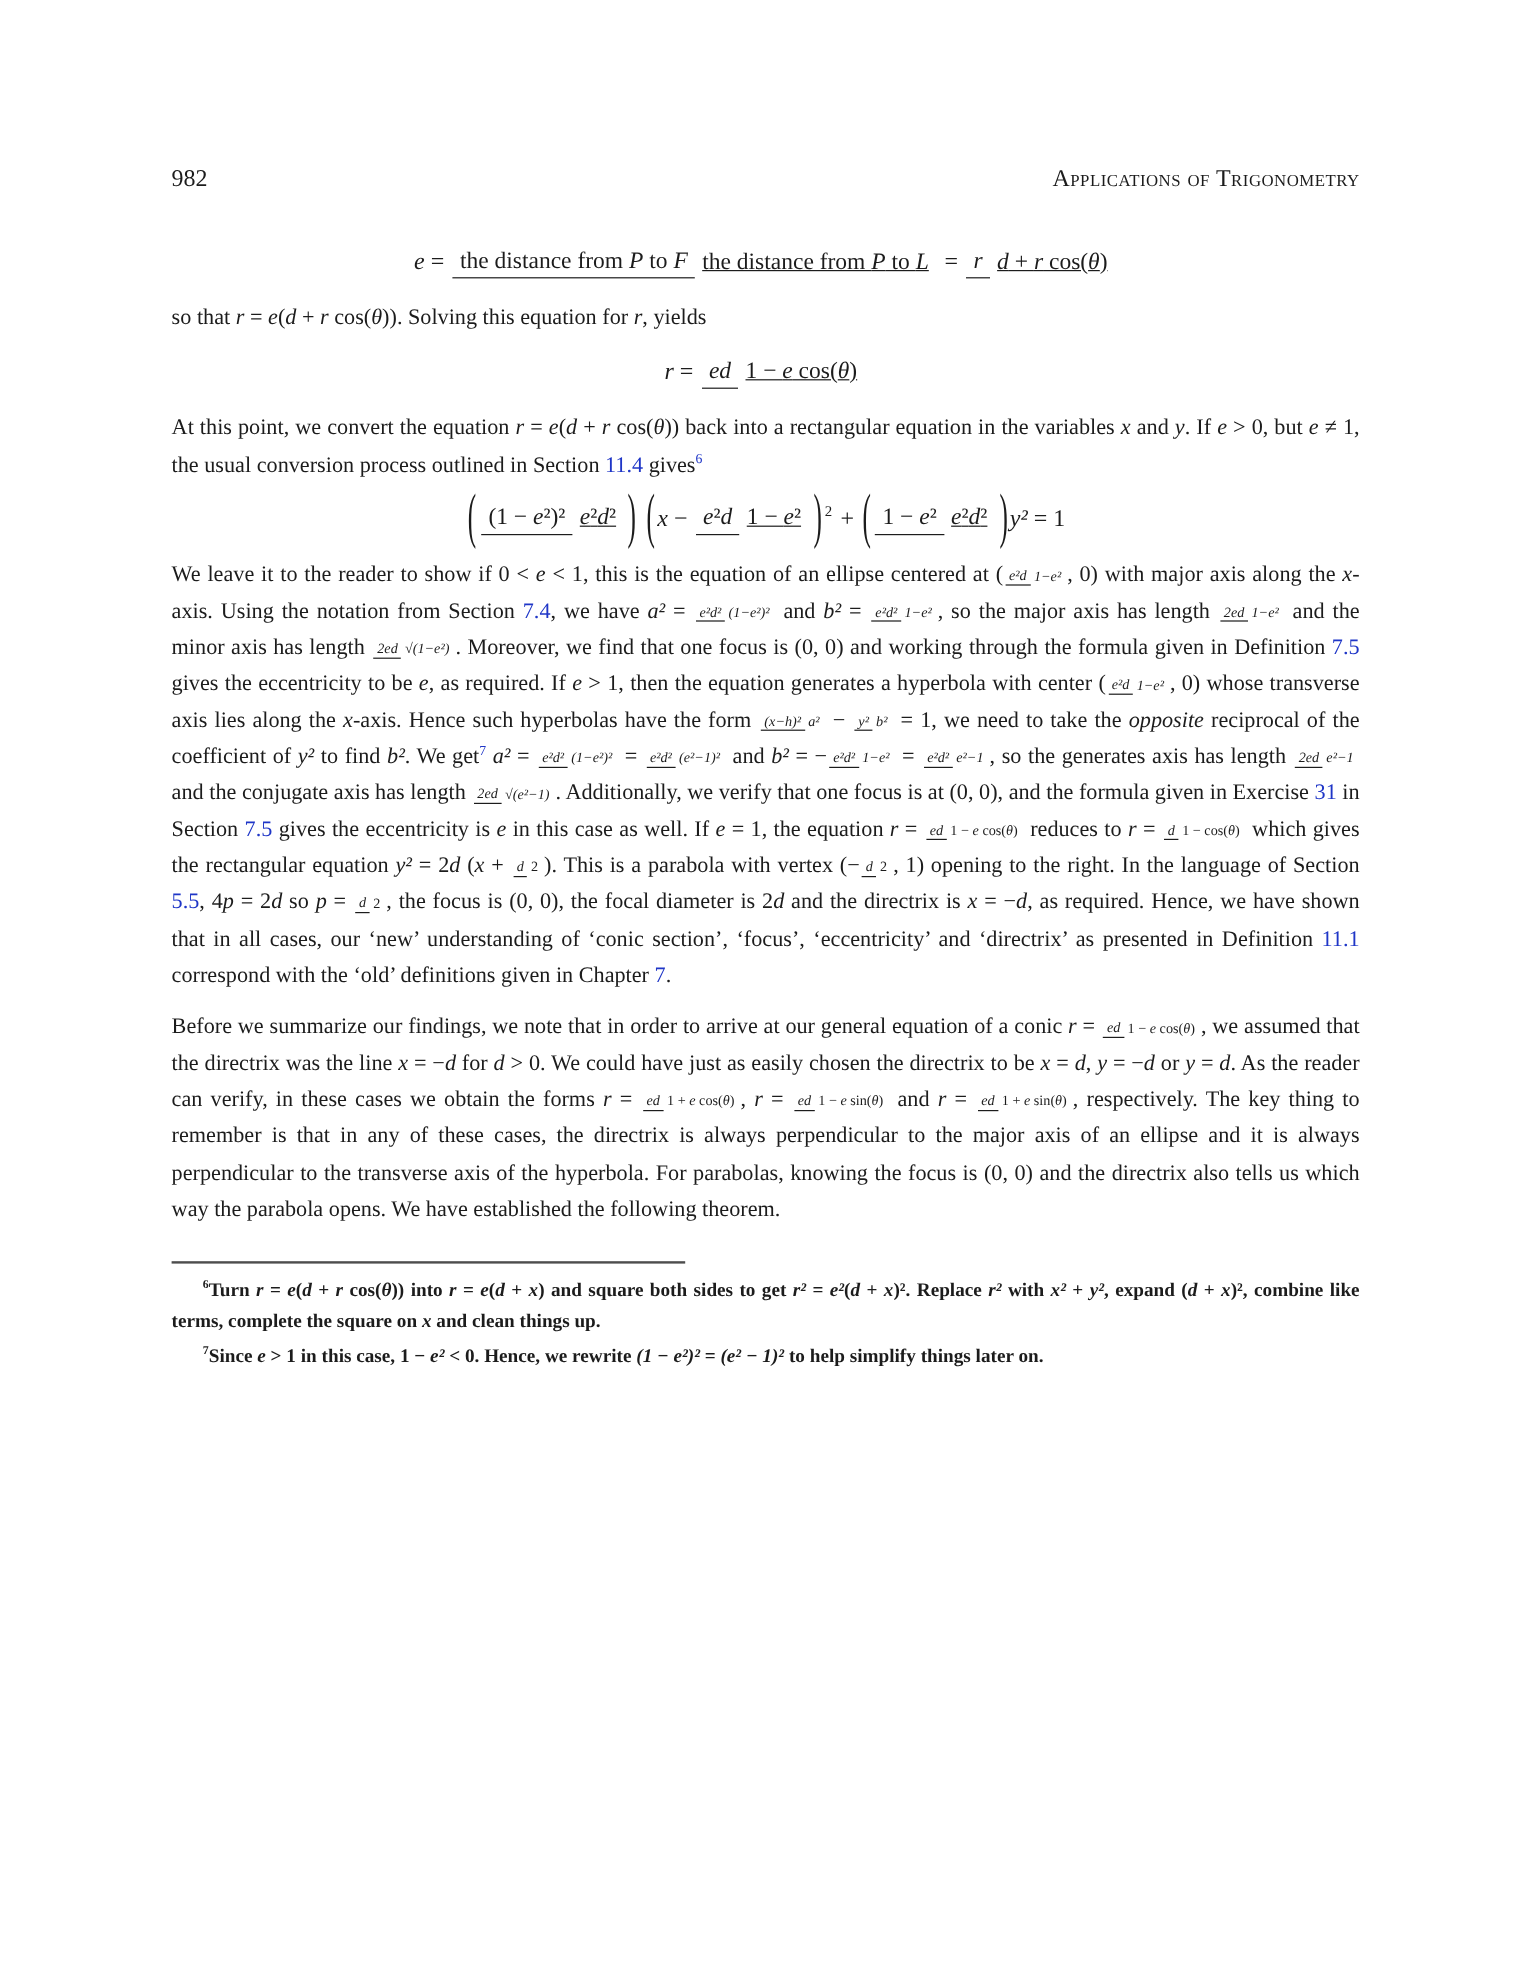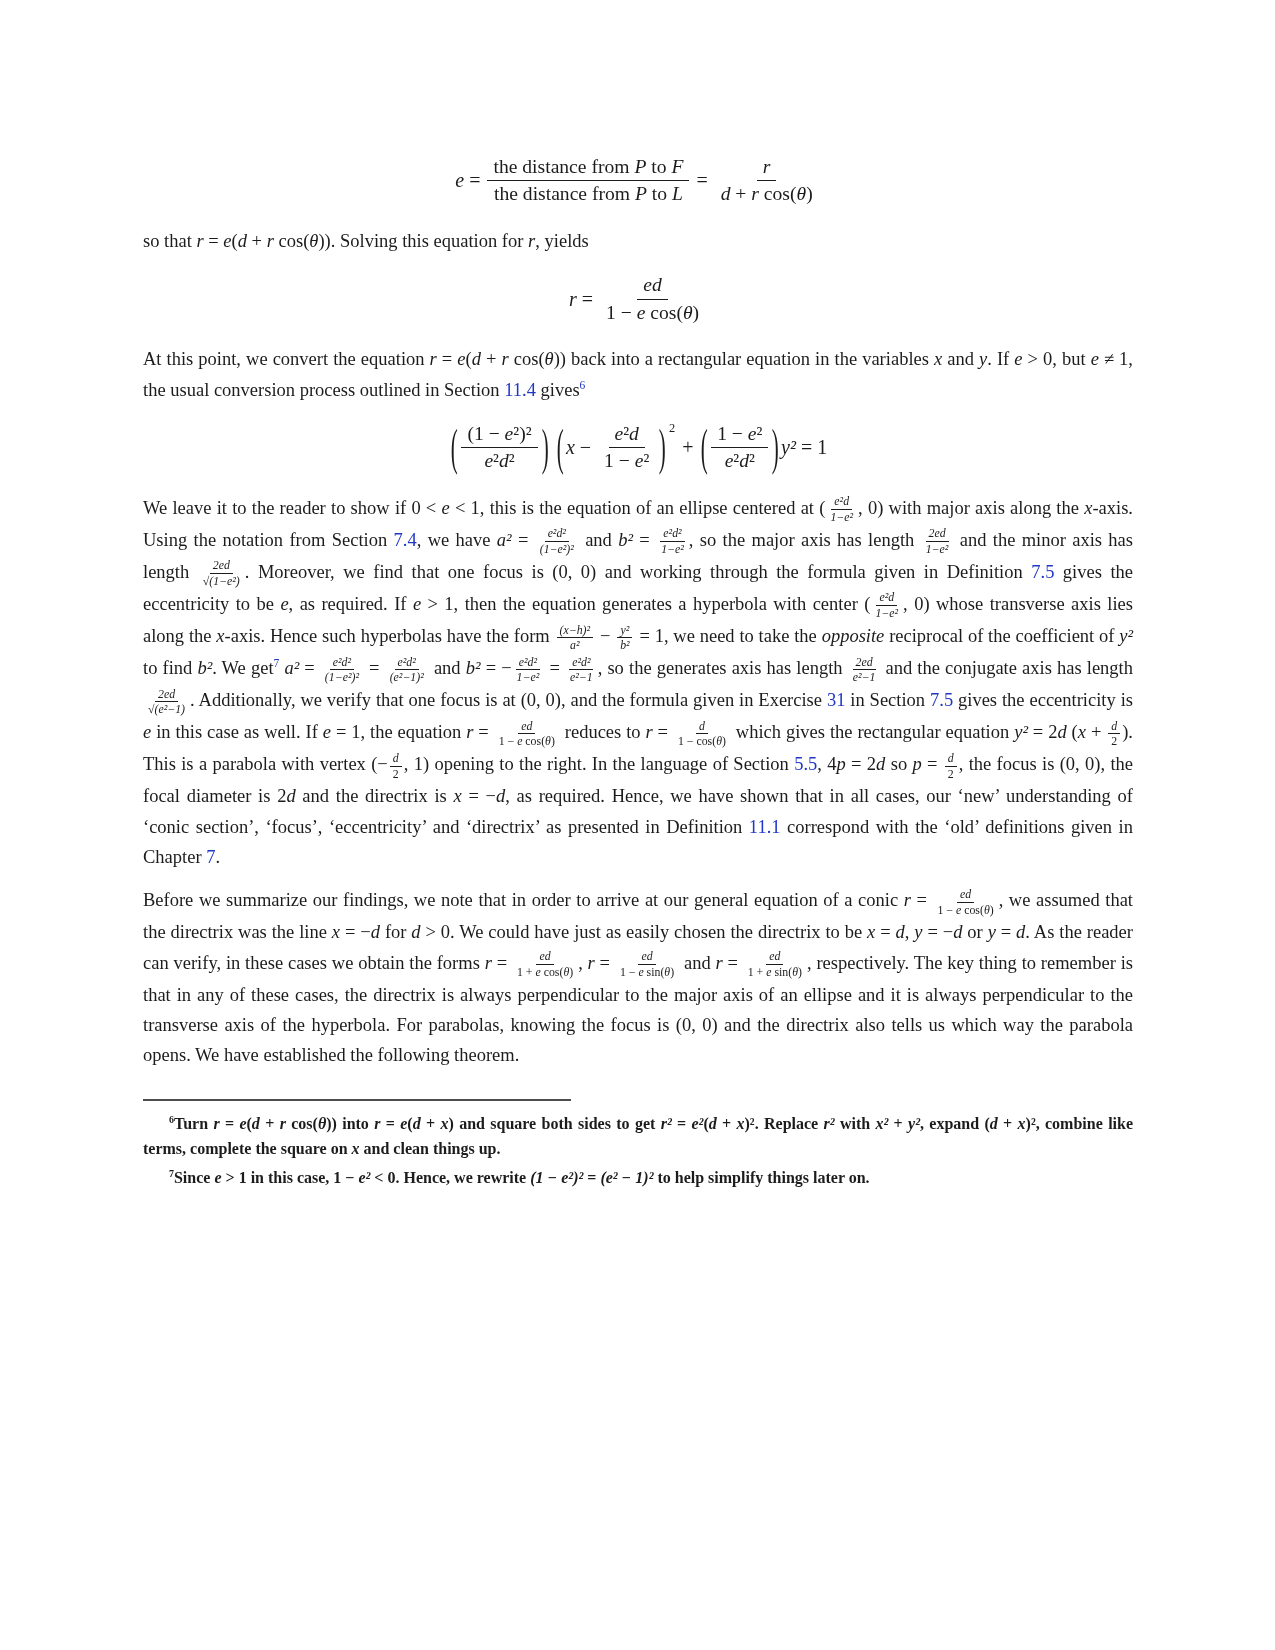--- a/index.html
+++ b/index.html
@@ -11,36 +11,40 @@
     font-size:18.5px; padding:138px 142px 40px 143px; overflow:hidden;
   }
   .hdr{display:flex; justify-content:space-between; align-items:baseline; font-size:20px; margin-bottom:44px;}
   .hdr .running{font-variant-caps:small-caps; letter-spacing:0.4px;}
   .para{margin:0 0 13px 0; text-align:justify; line-height:1.64;}
   .eq{display:flex; justify-content:center; align-items:center; font-size:20px; margin:16px 0 18px 0; line-height:1.25;}
   .eq .seg{white-space:pre;}
   .seg.m,.seg.it{font-style:italic;}
   .seg.link{color:var(--link-color); text-decoration:none; cursor:pointer;}
   sup.seg{font-size:0.62em; line-height:0; vertical-align:super;}
-  .fr{display:inline-flex; flex-direction:column; align-items:center; vertical-align:middle;
+  .fr{display:inline-flex; flex-direction:row; align-items:center; vertical-align:middle;
       font-size:0.64em; line-height:1.25; margin:0 2px; text-align:center;}
   .fr .num{border-bottom:1.2px solid currentColor; padding:0 3px;}
   .fr .den{padding:0 3px;}
   .eq .fr{font-size:0.98em;}
   .eq .fr .num{padding:1px 6px; border-bottom:1.4px solid currentColor;}
-  .eq .fr .den{padding:1px 6px;}
+  .eq .fr .den{padding:1px 6px;text-decoration:underline;}
   .seg.bp{display:inline-block; transform:scaleY(2.55) scaleX(1.05); transform-origin:center; margin:0 2px; font-weight:400;}
   .seg.bsup{align-self:flex-start; font-size:0.62em; margin:0 2px 0 1px;}
   .fnrule{width:428px; height:2px; background:var(--rule-color); margin:28px 0 10px 0;}
   .fn{font-size:16px; line-height:1.6; text-align:justify; margin:0 0 3px 0; text-indent:26px;font-weight:bold;}
 </style>
 </head>
 <body>
 
 <div class="page">
+  <div class="hdr">
+    <span class="pgnum">982</span>
+    <span class="running">Applications of Trigonometry</span>
+  </div>
 
   <div class="body">
       <div class="eq">
         <span class="seg m">e</span>
         <span class="seg tx"> = </span>
         <span class="fr">
           <span class="num"><span class="seg tx">the distance from </span><span class="seg m">P</span><span class="seg tx"> to </span><span class="seg m">F</span></span>
           <span class="den"><span class="seg tx">the distance from </span><span class="seg m">P</span><span class="seg tx"> to </span><span class="seg m">L</span></span>
         </span>
         <span class="seg tx"> = </span>

